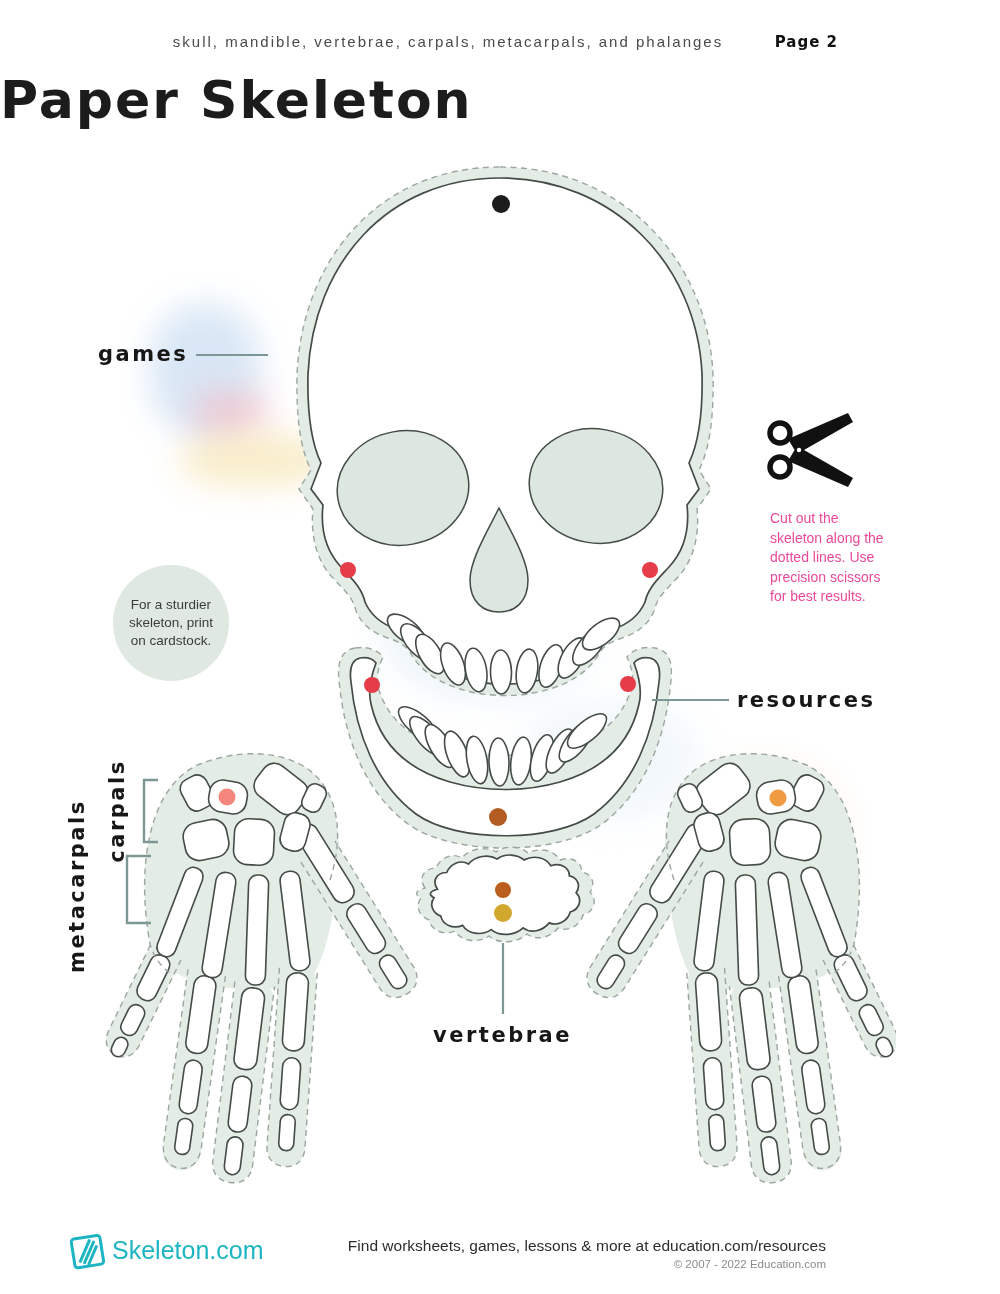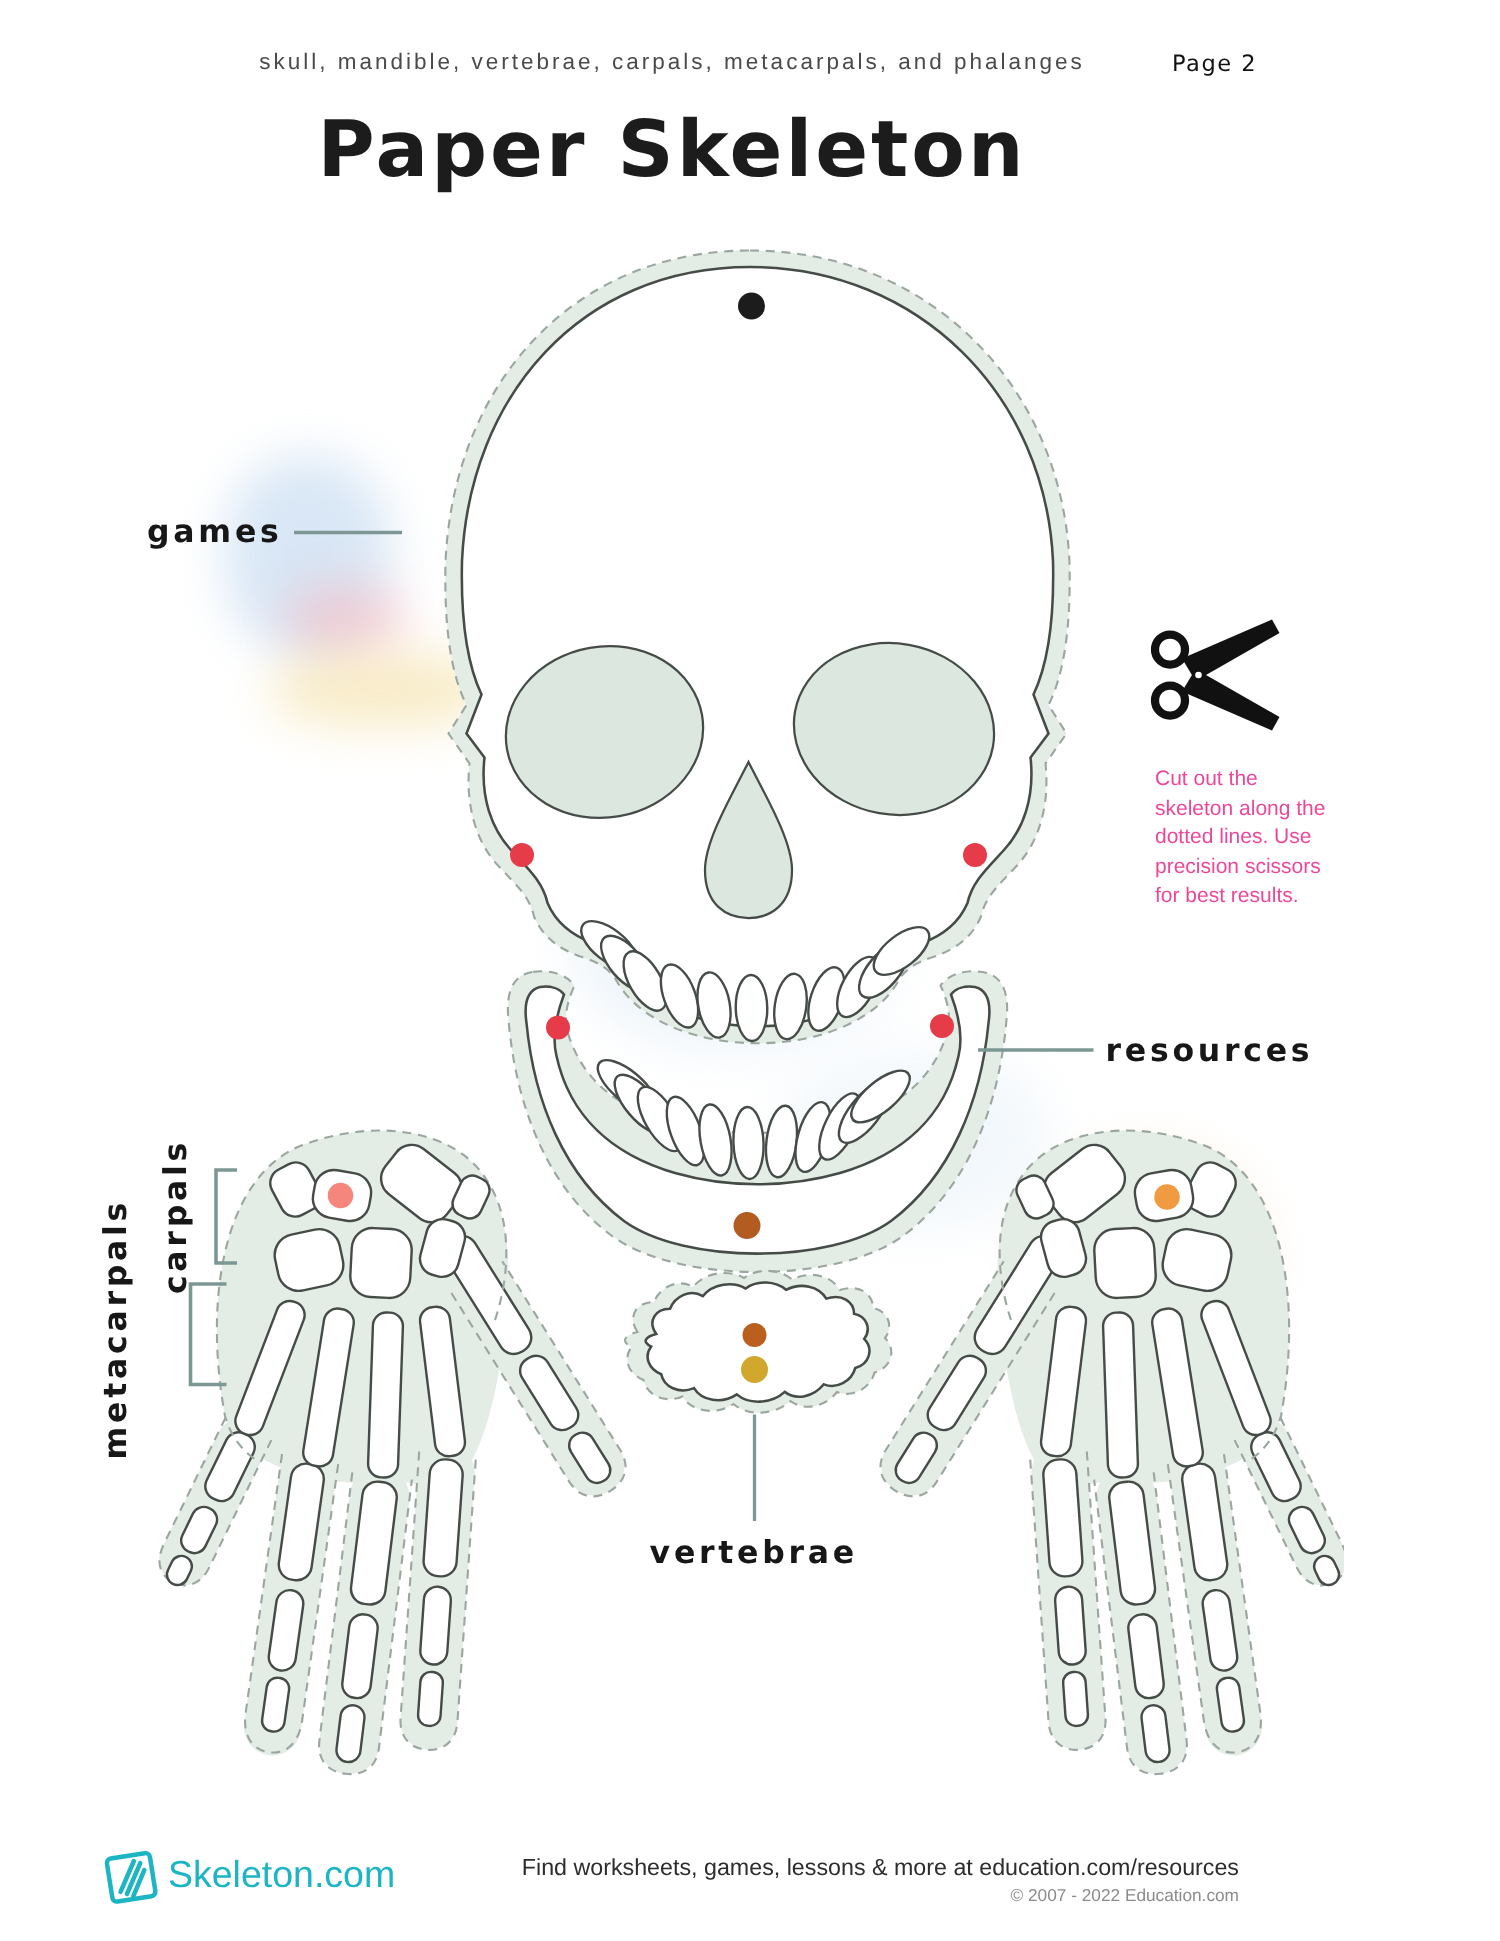--- a/index.html
+++ b/index.html
@@ -6,23 +6,23 @@
   .page{position:relative;width:896px;height:1294px;background:#ffffff;overflow:hidden;
         font-family:"Liberation Sans",sans-serif;}
   .abs{position:absolute;}
 
   
   .blob{position:absolute;border-radius:45%;filter:blur(16px);pointer-events:none;}
 
   
   .subtitle{left:0;right:0;top:33px;text-align:center;font-size:15px;color:#4a4a4a;
             letter-spacing:2px;font-weight:500;}
-  .page-label{right:58px;top:33px;font-size:15px;font-weight:normal;color:#111;
+  .page-label{right:58px;top:33px;font-size:15px;font-weight:bold;color:#111;
               font-family:"DejaVu Sans",sans-serif;letter-spacing:1px;}
-  .title{left:0;right:0;top:70px;text-align:center;font-size:52px;font-weight:bold;
+  .title{left:0;right:0;top:70px;text-align:left;font-size:52px;font-weight:bold;
          color:#1c1c1c;font-family:"DejaVu Sans",sans-serif;letter-spacing:2px;}
 
   
   .part-label{font-family:"DejaVu Sans",sans-serif;font-weight:bold;font-size:21px;
               color:#171717;letter-spacing:2.5px;white-space:nowrap;}
   .rot-ccw{transform:rotate(-90deg);}
   .rot-cw{transform:rotate(90deg);}
 
   
   .cut-note{left:770px;top:494px;width:150px;font-size:14px;line-height:19.5px;
@@ -282,20 +282,23 @@
   <div class="abs part-label" style="left:420px;top:1023px;width:165px;text-align:center;">vertebrae</div>
   <div class="abs part-label rot-ccw" style="left:57px;top:799px;width:120px;text-align:center;">carpals</div>
   <div class="abs part-label rot-ccw" style="left:-8px;top:876px;width:170px;text-align:center;">metacarpals</div>
   <div class="abs part-label rot-cw" style="left:869px;top:1061px;width:150px;text-align:center;">phalanges</div>
 
   <div class="abs cut-note">Cut out the
 skeleton along the
 dotted lines. Use
 precision scissors
 for best results.</div>
+  <div class="abs circle-note">For a sturdier
+skeleton, print
+on cardstock.</div>
 
   <svg class="abs" style="left:66px;top:1228px;" width="44" height="48" viewBox="0 0 44 48">
     <g transform="rotate(-9 22 24)" fill="none" stroke="#1db5c3" stroke-width="3" stroke-linecap="round">
       <rect x="7" y="9" width="29" height="29" rx="3"></rect>
       <path d="M 13,32 L 25,13"></path>
       <path d="M 17,34 L 29,15"></path>
       <path d="M 21,36 L 31,20"></path>
     </g>
   </svg>
   <div class="abs brand-text">Skeleton.com</div>

